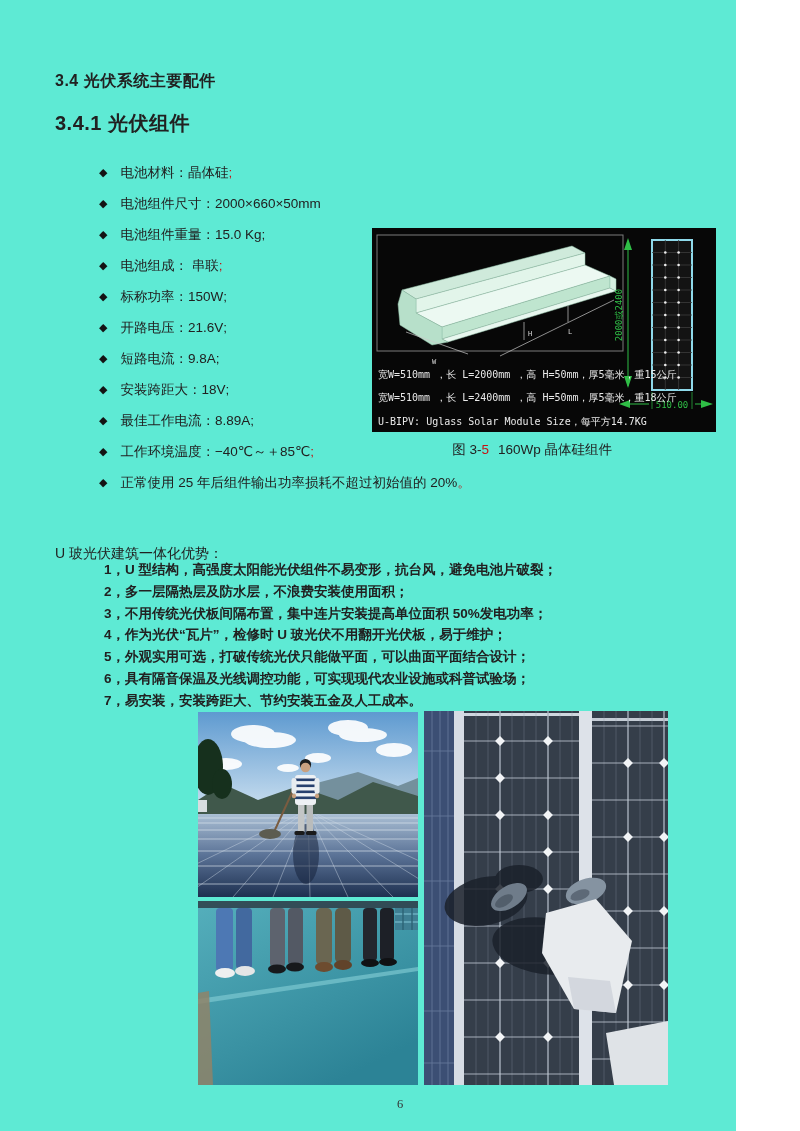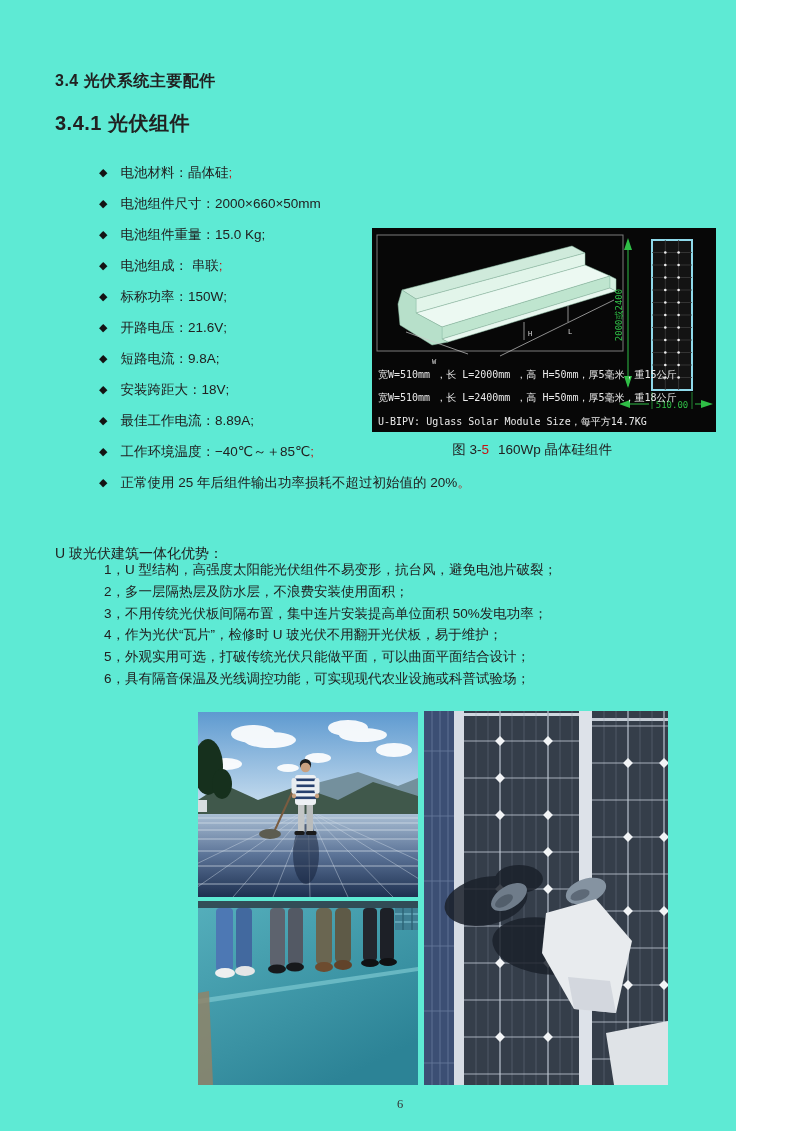--- a/index.html
+++ b/index.html
@@ -15,21 +15,21 @@
   ul.specs{position:absolute;left:99px;top:157px;margin:0;padding:0;list-style:none;width:430px;}
   ul.specs li{height:31px;display:flex;align-items:center;font-size:13.5px;white-space:nowrap;}
   ul.specs .b{font-size:11px;margin-right:13px;color:#141414;}
   .r{color:#c41414;}
   .k{color:#212121;}
   .figure{position:absolute;left:372px;top:228px;width:344px;height:204px;}
   .figure svg{display:block;}
   .caption{position:absolute;left:372px;top:441px;width:240px;text-align:right;font-size:13.5px;white-space:nowrap;}
   .caption .sfx{margin-left:9px;}
   .adv-title{position:absolute;left:55px;top:537px;font-size:14px;margin-top:8px;}
-  ol.adv{position:absolute;left:104px;top:559px;margin:0;padding:0;list-style:none;font-size:13.5px;}
+  ol.adv{position:absolute;left:104px;top:559px;margin:0;padding:0;list-style:none;font-size:13.5px;font-weight:bold;}
   ol.adv li{line-height:21.8px;white-space:nowrap;}
   .photo{position:absolute;overflow:hidden;}
   .p1{left:198px;top:712px;width:220px;height:185px;}
   .p2{left:198px;top:901px;width:220px;height:184px;}
   .p3{left:424px;top:711px;width:244px;height:374px;}
   .pagenum{position:absolute;left:0;top:1097px;width:800px;text-align:center;
     font-family:"Liberation Serif","DejaVu Serif",serif;font-size:12.5px;color:#333;}
   .ft{font-family:"DejaVu Sans Mono","Liberation Mono",monospace;font-size:10px;fill:#e9e9e9;}
   .fdim{font-family:"DejaVu Sans Mono","Liberation Mono",monospace;font-size:9px;fill:#2fbe46;}
   .flbl{font-family:"DejaVu Sans Mono","Liberation Mono",monospace;font-size:7px;fill:#d8d8d8;}
@@ -193,20 +193,21 @@
   </div>
 
   <div class="adv-title">U 玻光伏建筑一体化优势：</div>
   <ol class="adv">
     <li>1，U 型结构，高强度太阳能光伏组件不易变形，抗台风，避免电池片破裂；</li>
     <li>2，多一层隔热层及防水层，不浪费安装使用面积；</li>
     <li>3，不用传统光伏板间隔布置，集中连片安装提高单位面积 50%发电功率；</li>
     <li>4，作为光伏“瓦片”，检修时 U 玻光伏不用翻开光伏板，易于维护；</li>
     <li>5，外观实用可选，打破传统光伏只能做平面，可以曲面平面结合设计；</li>
     <li>6，具有隔音保温及光线调控功能，可实现现代农业设施或科普试验场；</li>
+    <li>7，易安装，安装跨距大、节约安装五金及人工成本。</li>
   </ol>
 
   <div class="photo p1">
     <svg width="220" height="185" viewBox="0 0 220 185">
       <defs>
         <linearGradient id="sky" x1="0" y1="0" x2="0" y2="1">
           <stop offset="0" stop-color="#5e9ad0"></stop>
             <stop offset="1" stop-color="#cfe2f1"></stop>
         </linearGradient>
         <linearGradient id="floor" x1="0" y1="0" x2="0" y2="1">

